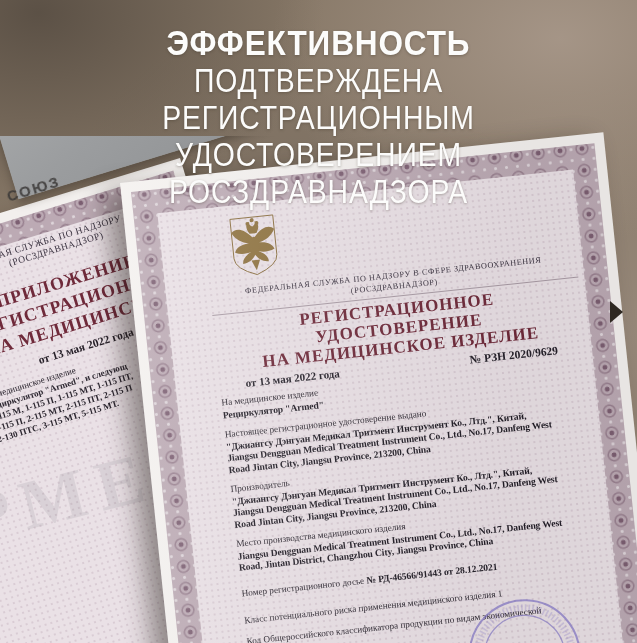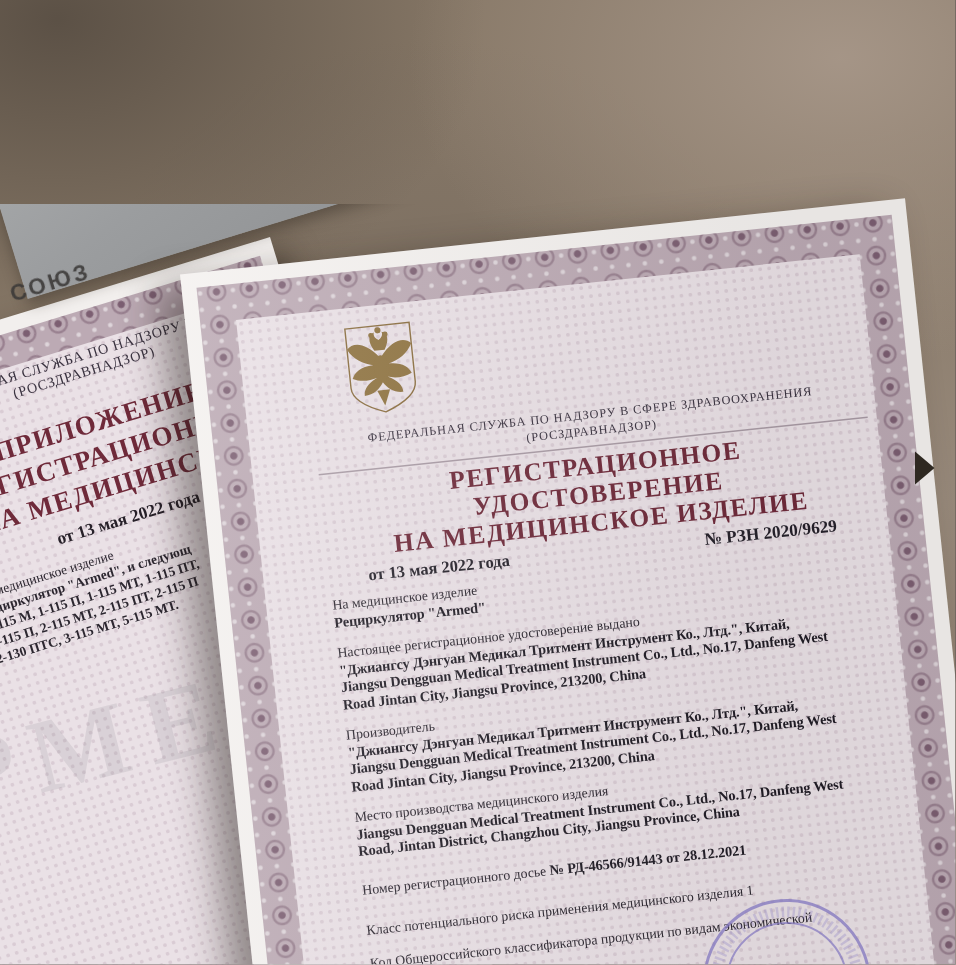--- a/index.html
+++ b/index.html
@@ -72,20 +72,25 @@
     color:rgba(98,94,108,.13);transform:scaleY(1.12);}
   .stamp{position:absolute;left:293px;top:452px;width:120px;height:120px;opacity:.9;}
   
   .chevron{position:absolute;left:606px;top:297px;width:22px;height:30px;z-index:6;cursor:pointer;}
 </style>
 </head>
 <body>
 
 <div class="frame">
 
+  <div class="headline">
+    <div class="h1">ЭФФЕКТИВНОСТЬ</div>
+    <div class="h2">ПОДТВЕРЖДЕНА РЕГИСТРАЦИОННЫМ</div>
+    <div class="h3">УДОСТОВЕРЕНИЕМ РОСЗДРАВНАДЗОРА</div>
+  </div>
 
   <div class="sheet-clip">
     <div class="sheet"></div>
     <div class="sheet-frag">СОЮЗ</div>
   </div>
 
   <div class="appendix">
     <div class="guil"></div>
     <div class="panel"></div>
     <div class="adx-wm">АРМЕД</div>

